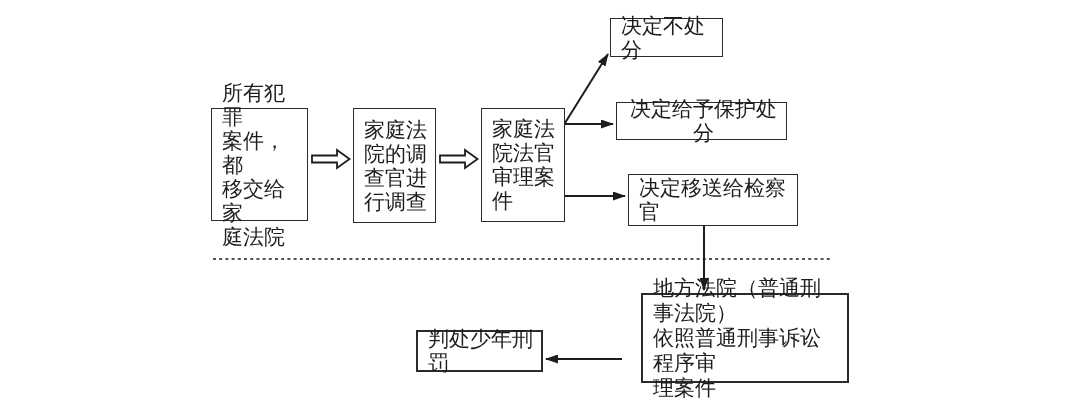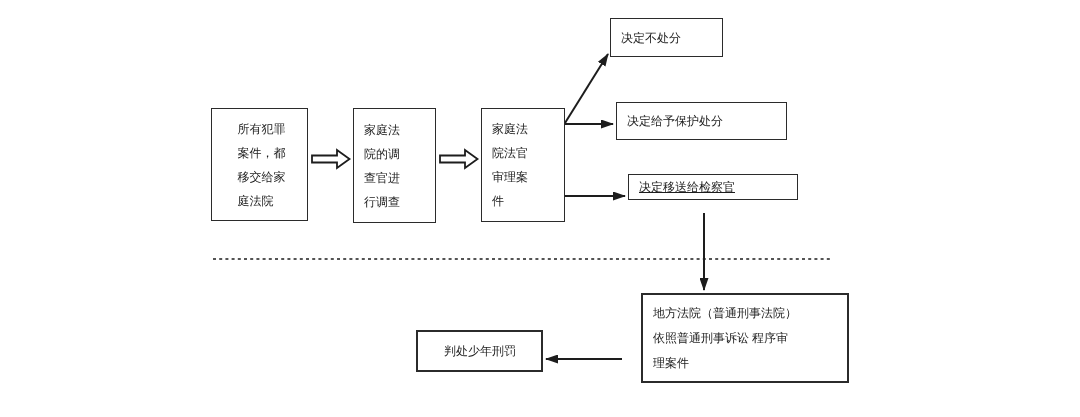--- a/index.html
+++ b/index.html
@@ -39,21 +39,21 @@
     fill: var(--line, #1d1d1d);
   }
   .box {
     position: absolute;
     box-sizing: border-box;
     border: 1.6px solid var(--box_border, #2b2b2b);
     background: var(--background, #ffffff);
     display: flex;
     align-items: center;
     color: var(--text, #1d1d1d);
-    font-size: 12px;
+    font-size: 21px;
     line-height: 24px;
   }
   .box--thick { border-width: 2px; }
   .box-text {
     display: block;
     white-space: pre-line;
     padding: 2px 6px 2px 10px;
   }
 </style>
 </head>
@@ -107,27 +107,27 @@
   </div>
 
   <div class="box" style="left:610px; top:18px; width:113px; height:39px;">
     <span class="box-text">决定不处分</span>
   </div>
 
   <div class="box" style="left:616px; top:102px; width:171px; height:38px;text-align:center;">
     <span class="box-text">决定给予保护处分</span>
   </div>
 
-  <div class="box" style="left:628px; top:174px; width:170px; height:26px;text-decoration:underline;">
+  <div class="box" style="left:628px; top:174px; width:170px; height:52px;">
     <span class="box-text">决定移送给检察官</span>
   </div>
 
   <div class="box box--thick" style="left:622px; top:293px; width:208px; height:90px; line-height:25px;margin-left:19px;">
     <span class="box-text">地方法院（普通刑事法院）
 依照普通刑事诉讼 程序审
 理案件</span>
   </div>
 
-  <div class="box box--thick" style="left:416px; top:330px; width:127px; height:42px;padding-left:16px;">
+  <div class="box box--thick" style="left:416px; top:330px; width:127px; height:42px;">
     <span class="box-text">判处少年刑罚</span>
   </div>
 
 </div>
 
 </body></html>

